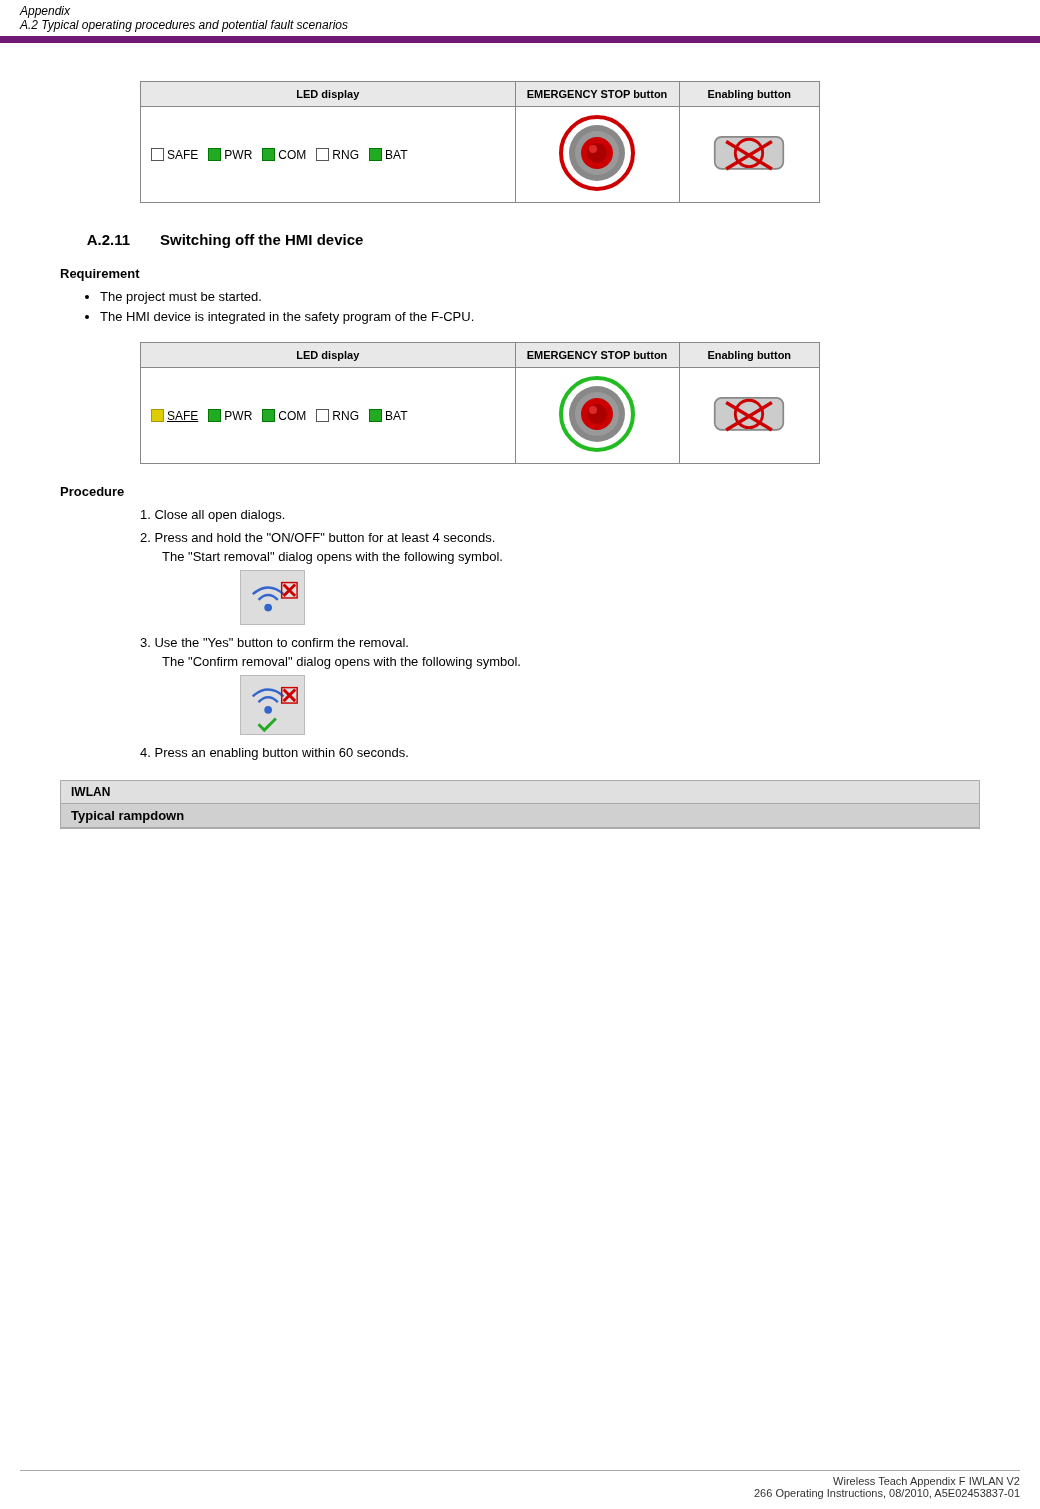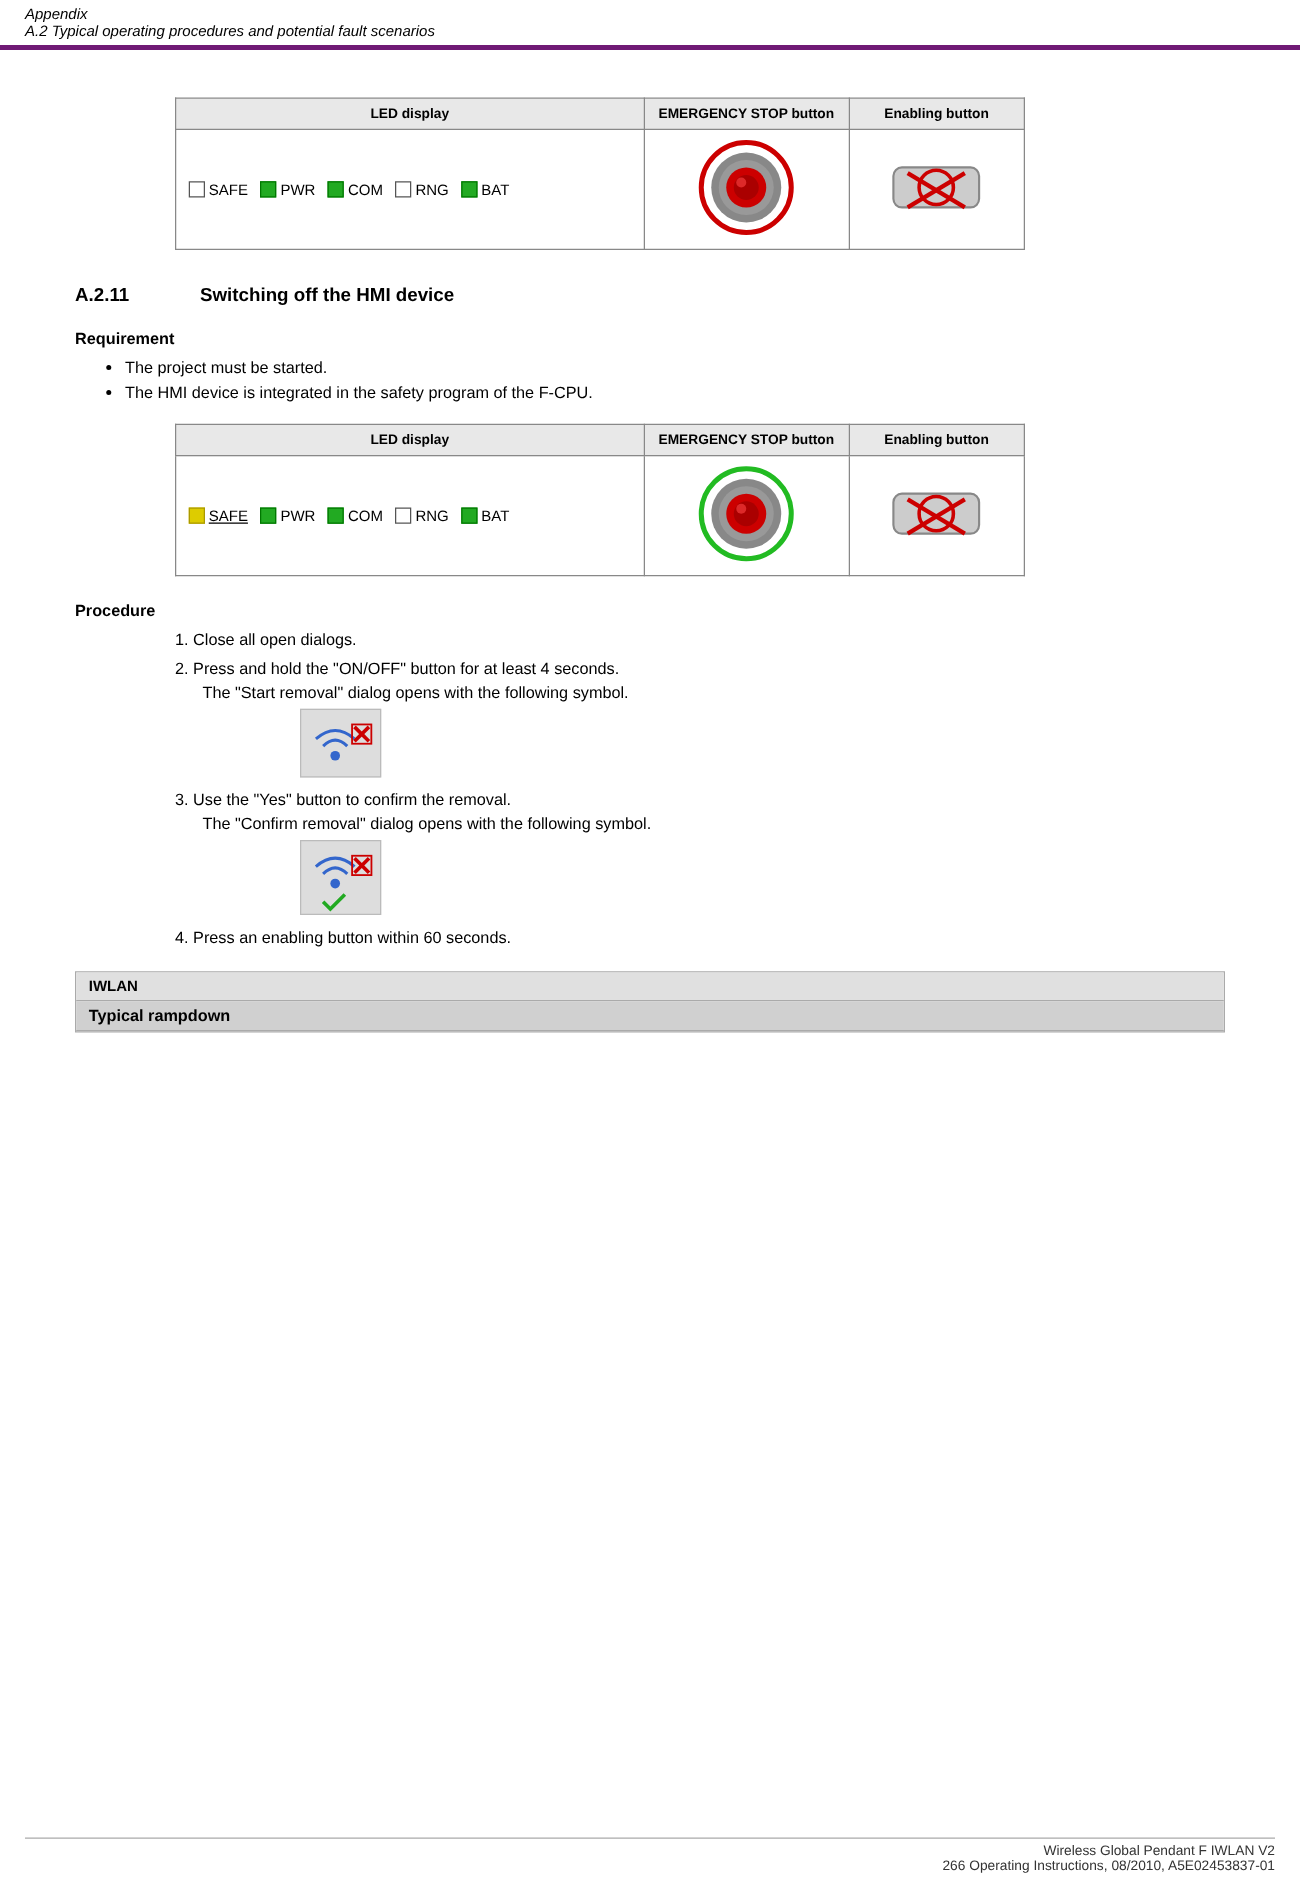--- a/index.html
+++ b/index.html
@@ -7,21 +7,21 @@
       font-family: Arial, sans-serif;
       font-size: 13px;
       color: #000;
       background: #fff;
       width: 1040px;
       min-height: 1509px;
       position: relative;
     }
 
     .page-header {
-      border-bottom: 4px solid #701a75;
+      border-bottom: 7px solid #701a75;
       padding: 4px 20px;
       margin-bottom: 0;
     }
     .page-header .breadcrumb-line1 {
       font-style: italic;
       font-size: 12px;
     }
     .page-header .breadcrumb-line2 {
       font-style: italic;
       font-size: 12px;
@@ -92,20 +92,21 @@
       width: 70px;
       height: 45px;
     }
 
     
     .section-heading {
       margin: 28px 0 16px 0;
       display: flex;
       gap: 30px;
       align-items: baseline;
+      text-align: right;
     }
     .section-num {
       font-size: 15px;
       font-weight: bold;
       min-width: 70px;
     }
     .section-title {
       font-size: 15px;
       font-weight: bold;
     }
@@ -373,15 +374,15 @@
   </div>
 
   <div class="notice-box" style="margin-top:20px;">
     <div class="notice-header">IWLAN</div>
     <div class="notice-title">Typical rampdown</div>
   </div>
 
 </div>
 
 <div class="page-footer">
-  <div>Wireless Global Pendant F IWLAN V2</div>
+  <div>Wireless Teach Appendix F IWLAN V2</div>
   <div>266                                                          Operating Instructions, 08/2010, A5E02453837-01</div>
 </div>
 
 </body></html>

